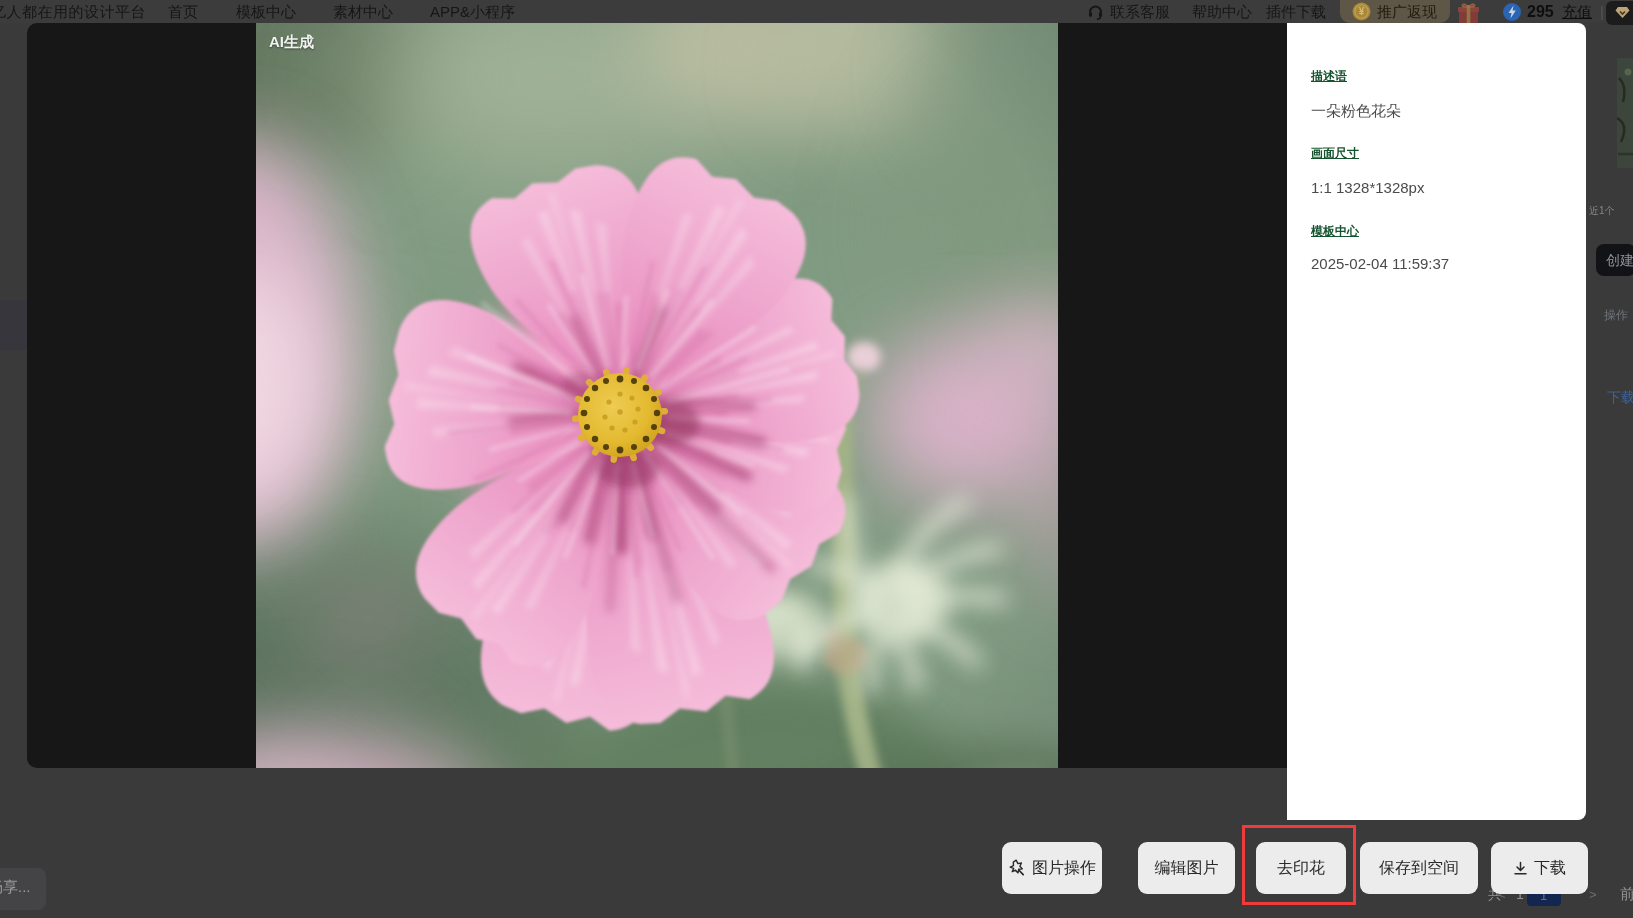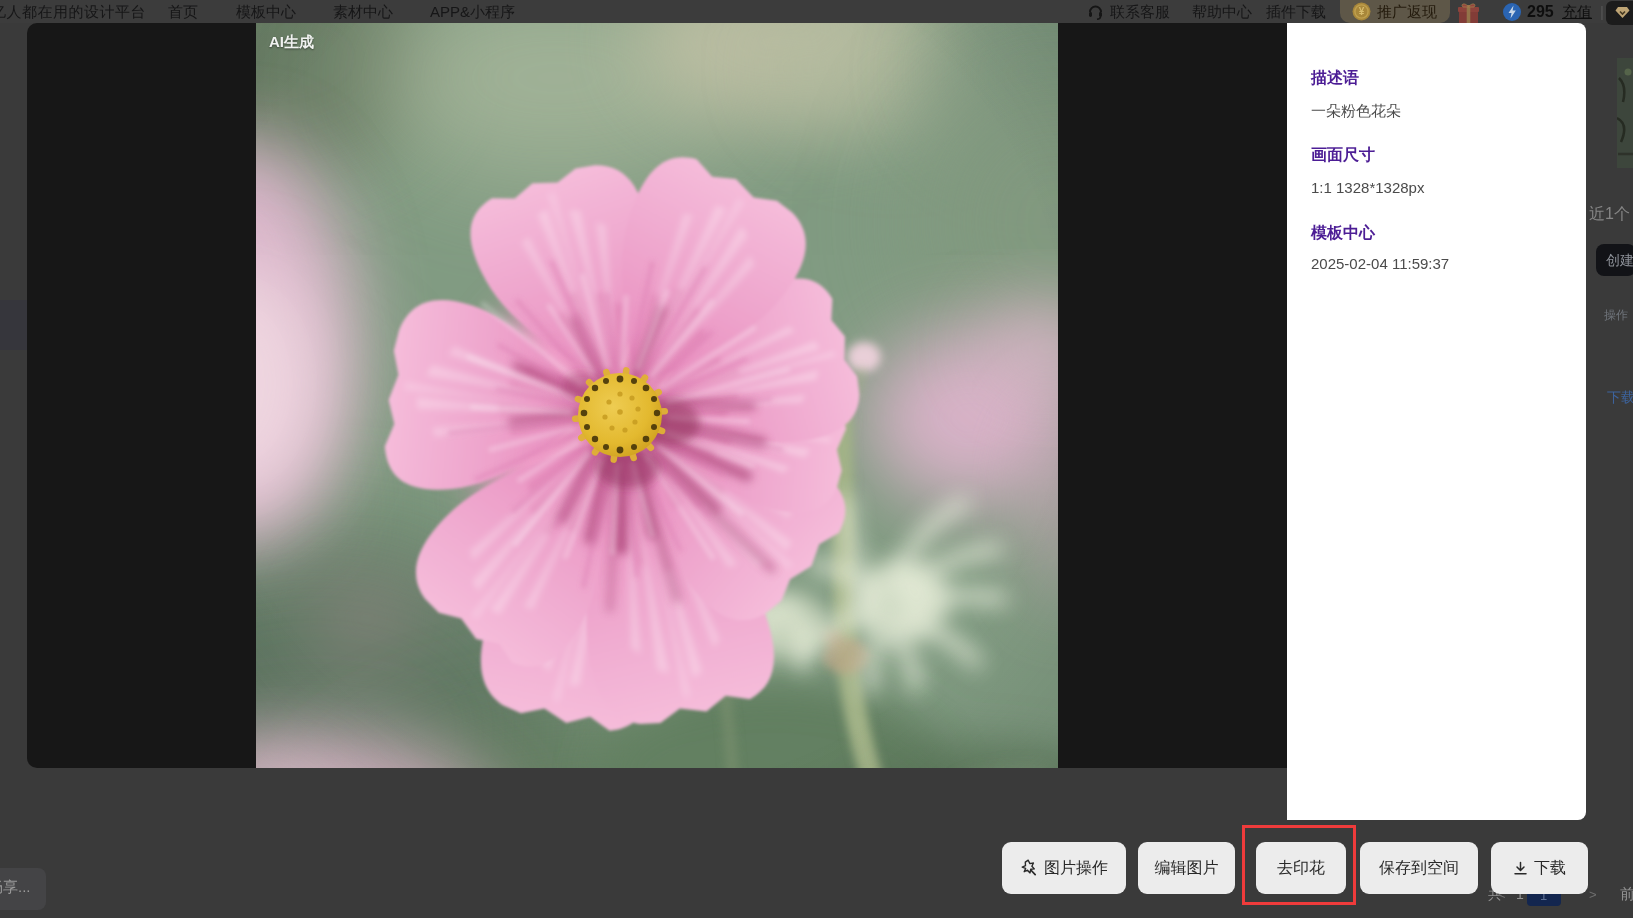--- a/index.html
+++ b/index.html
@@ -14,21 +14,21 @@
   #nav .t{position:absolute;top:3px;white-space:nowrap;}
   
   #viewer{left:27px;top:23px;width:1260px;height:745px;background:#171717;
           border-radius:10px 0 0 10px;overflow:hidden;}
   #img{position:absolute;left:229px;top:0;width:802px;height:797px;}
   #ailabel{position:absolute;left:242px;top:10px;color:rgba(255,255,255,.92);
            font-size:15px;font-weight:bold;text-shadow:0 1px 2px rgba(0,0,0,.45);}
   
   #panel{left:1287px;top:23px;width:299px;height:797px;background:#ffffff;
          border-radius:0 8px 8px 0;}
-  #panel .lbl{position:absolute;left:24px;font-size:16px;font-weight:bold;color:#4c1d95;}
+  #panel .lbl{position:absolute;left:24px;font-size:12px;font-weight:bold;color:#14532d;text-decoration:underline;}
   #panel .val{position:absolute;left:24px;font-size:15px;color:#4b4b4b;}
   
   .btn{position:absolute;top:842px;height:52px;background:#ececec;border-radius:9px;
        color:#292929;font-size:16px;display:flex;align-items:center;justify-content:center;
        box-sizing:border-box;z-index:5;}
   #redbox{left:1242px;top:825px;width:114px;height:80px;border:3px solid #ef3b3b;
           box-sizing:border-box;z-index:6;}
   .dim{color:#919191;font-size:14px;}
 </style>
 </head>
@@ -81,21 +81,21 @@
     <div class="abs" style="left:-14px;top:868px;width:60px;height:42px;background:#444446;border-radius:8px;"></div>
     <div class="abs" style="left:-12px;top:878px;color:#9b9b9b;font-size:15px;">畅享...</div>
   </div>
   <div class="abs" id="rightbits">
     <div class="abs" style="left:1617px;top:58px;width:16px;height:110px;background:#3d463c;"></div>
     <svg class="abs" style="left:1617px;top:58px;" width="16" height="110" viewBox="0 0 16 110">
       <path d="M2 20 Q10 28 6 44 M0 60 Q12 66 4 84" stroke="#262b22" stroke-width="2.5" fill="none"></path>
       <circle cx="11" cy="14" r="3.5" fill="#55644a"></circle>
       <path d="M1 96 H16" stroke="#2e322a" stroke-width="2.5"></path>
     </svg>
-    <div class="abs" style="left:1589px;top:204px;color:#868686;font-size:16px;white-space:nowrap;">近1个</div>
+    <div class="abs" style="left:1589px;top:204px;color:#868686;font-size:10px;white-space:nowrap;">近1个</div>
     <div class="abs" style="left:1596px;top:244px;width:40px;height:32px;background:#121317;border-radius:8px;"></div>
     <div class="abs" style="left:1606px;top:252px;color:#8e9299;font-size:14px;">创建</div>
     <div class="abs" style="left:1604px;top:307px;color:#6f747b;font-size:12px;">操作</div>
     <div class="abs" style="left:1607px;top:389px;color:#3d639c;font-size:14px;">下载</div>
   </div>
   <div class="abs" id="bottombits">
     <div class="abs dim" style="left:1488px;top:886px;letter-spacing:5px;">共 1 条</div>
     <div class="abs" style="left:1498px;top:887px;color:#6f6f6f;font-size:13px;">&lt;</div>
     <div class="abs" style="left:1527px;top:886px;width:34px;height:20px;background:#13264f;border-radius:4px;"></div>
     <div class="abs" style="left:1540px;top:888px;color:#5d6f94;font-size:13px;">1</div>
@@ -382,21 +382,21 @@
   </div>
   <div class="abs" id="panel">
     <div class="lbl" style="top:45px;">描述语</div>
     <div class="val" style="top:79px;">一朵粉色花朵</div>
     <div class="lbl" style="top:122px;">画面尺寸</div>
     <div class="val" style="top:156px;">1:1 1328*1328px</div>
     <div class="lbl" style="top:200px;">模板中心</div>
     <div class="val" style="top:232px;">2025-02-04 11:59:37</div>
   </div>
 
-  <div class="btn" style="left:1002px;width:124px;">
+  <div class="btn" style="left:1002px;width:100px;">
     <svg width="18" height="18" viewBox="0 0 18 18" style="margin-right:6px;">
       <path d="M8.2 1.2 L9.9 4.6 L13.4 4 L11.9 7.3 L14.3 9.9 L10.7 10.3 L10 13.9 L7.5 11.2 L4.2 12.7 L5.6 9.4 L2.2 8.1 L5.5 6.7 L5.3 3.1 Z" fill="none" stroke="#292929" stroke-width="1.4" stroke-linejoin="round"></path>
       <path d="M10.8 11 L15.2 15.6" stroke="#292929" stroke-width="1.7" stroke-linecap="round"></path>
     </svg>图片操作</div>
   <div class="btn" style="left:1138px;width:97px;">编辑图片</div>
   <div class="btn" style="left:1256px;width:90px;">去印花</div>
   <div class="btn" style="left:1360px;width:118px;">保存到空间</div>
   <div class="btn" style="left:1491px;width:97px;">
     <svg width="15" height="15" viewBox="0 0 15 15" style="margin-right:6px;">
       <path d="M7.5 1.5 V9 M4 6 L7.5 9.5 L11 6" fill="none" stroke="#292929" stroke-width="1.5" stroke-linecap="round" stroke-linejoin="round"></path>

